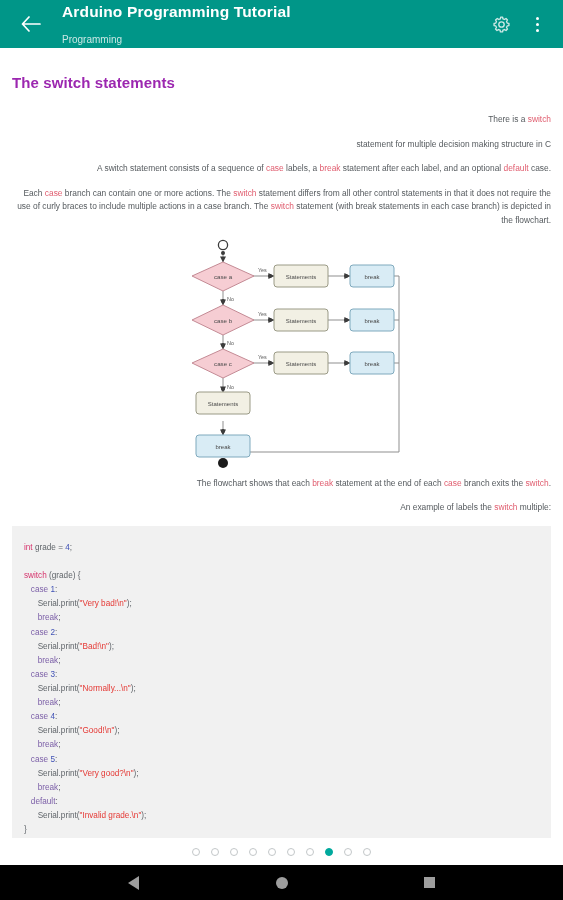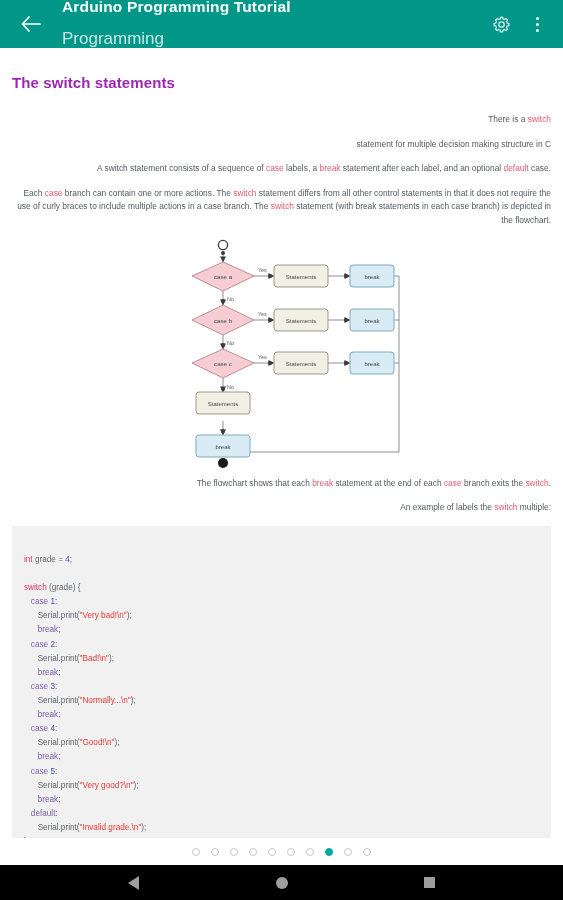--- a/index.html
+++ b/index.html
@@ -13,21 +13,21 @@
 
   
   .appbar {
     position: absolute; top:0; left:0; width:563px; height:48px;
     background:#009688; display:flex; align-items:center; padding:4px 14px;
   }
   .back-btn { width:34px; height:34px; display:flex; align-items:center; justify-content:center; cursor:pointer; }
   .back-btn svg { display:block; }
   .titles { margin-left:14px; flex:1; display:flex; flex-direction:column; justify-content:center; }
   .app-title { color:#ffffff; font-size:15.5px; font-weight:bold; letter-spacing:.15px; line-height:1.25; }
-  .app-sub { color:#c9e7e4; font-size:17px; line-height:1.35; margin-top:12px; }
+  .app-sub { color:#c9e7e4; font-size:10px; line-height:1.35; margin-top:12px; }
   .bar-icons { display:flex; align-items:center; gap:16px; padding-right:4px; }
   .icon-btn { width:26px; height:26px; display:flex; align-items:center; justify-content:center; cursor:pointer; }
   .dots3 { display:flex; flex-direction:column; gap:3px; align-items:center; cursor:pointer; padding:0 6px; }
   .dots3 i { display:block; width:3px; height:3px; border-radius:50%; background:#fff; }
 
   
   .content {
     position:absolute; top:60px; left:0; width:563px; height:778px;
     overflow:hidden; background:#fff; padding:12px 10px 0 10px;
   }
@@ -40,21 +40,21 @@
     text-align:right;
   }
   .kw { color:#e05c6e; }
 
   
   .flow-wrap { position:relative; width:543px; height:230px; margin:2px 0 8px 0; }
   .flow { position:absolute; left:0; top:0; }
 
   
   .code {
-    background:#f1f1f1; margin:6px 2px 12px 2px; padding:27px 12px;
+    background:#f1f1f1; margin:6px 2px 12px 2px; padding:15px 12px;
     font-family:"Liberation Sans", sans-serif; font-size:8.2px; line-height:1.72;
     color:#5a5f63; white-space:pre;
   }
   .code .k    { color:#d6336c; }
   .code .cs   { color:#7b5ea7; }
   .code .num  { color:#3f51b5; }
   .code .str  { color:#e53935; }
   .code .id   { color:#60656a; }
 
   

